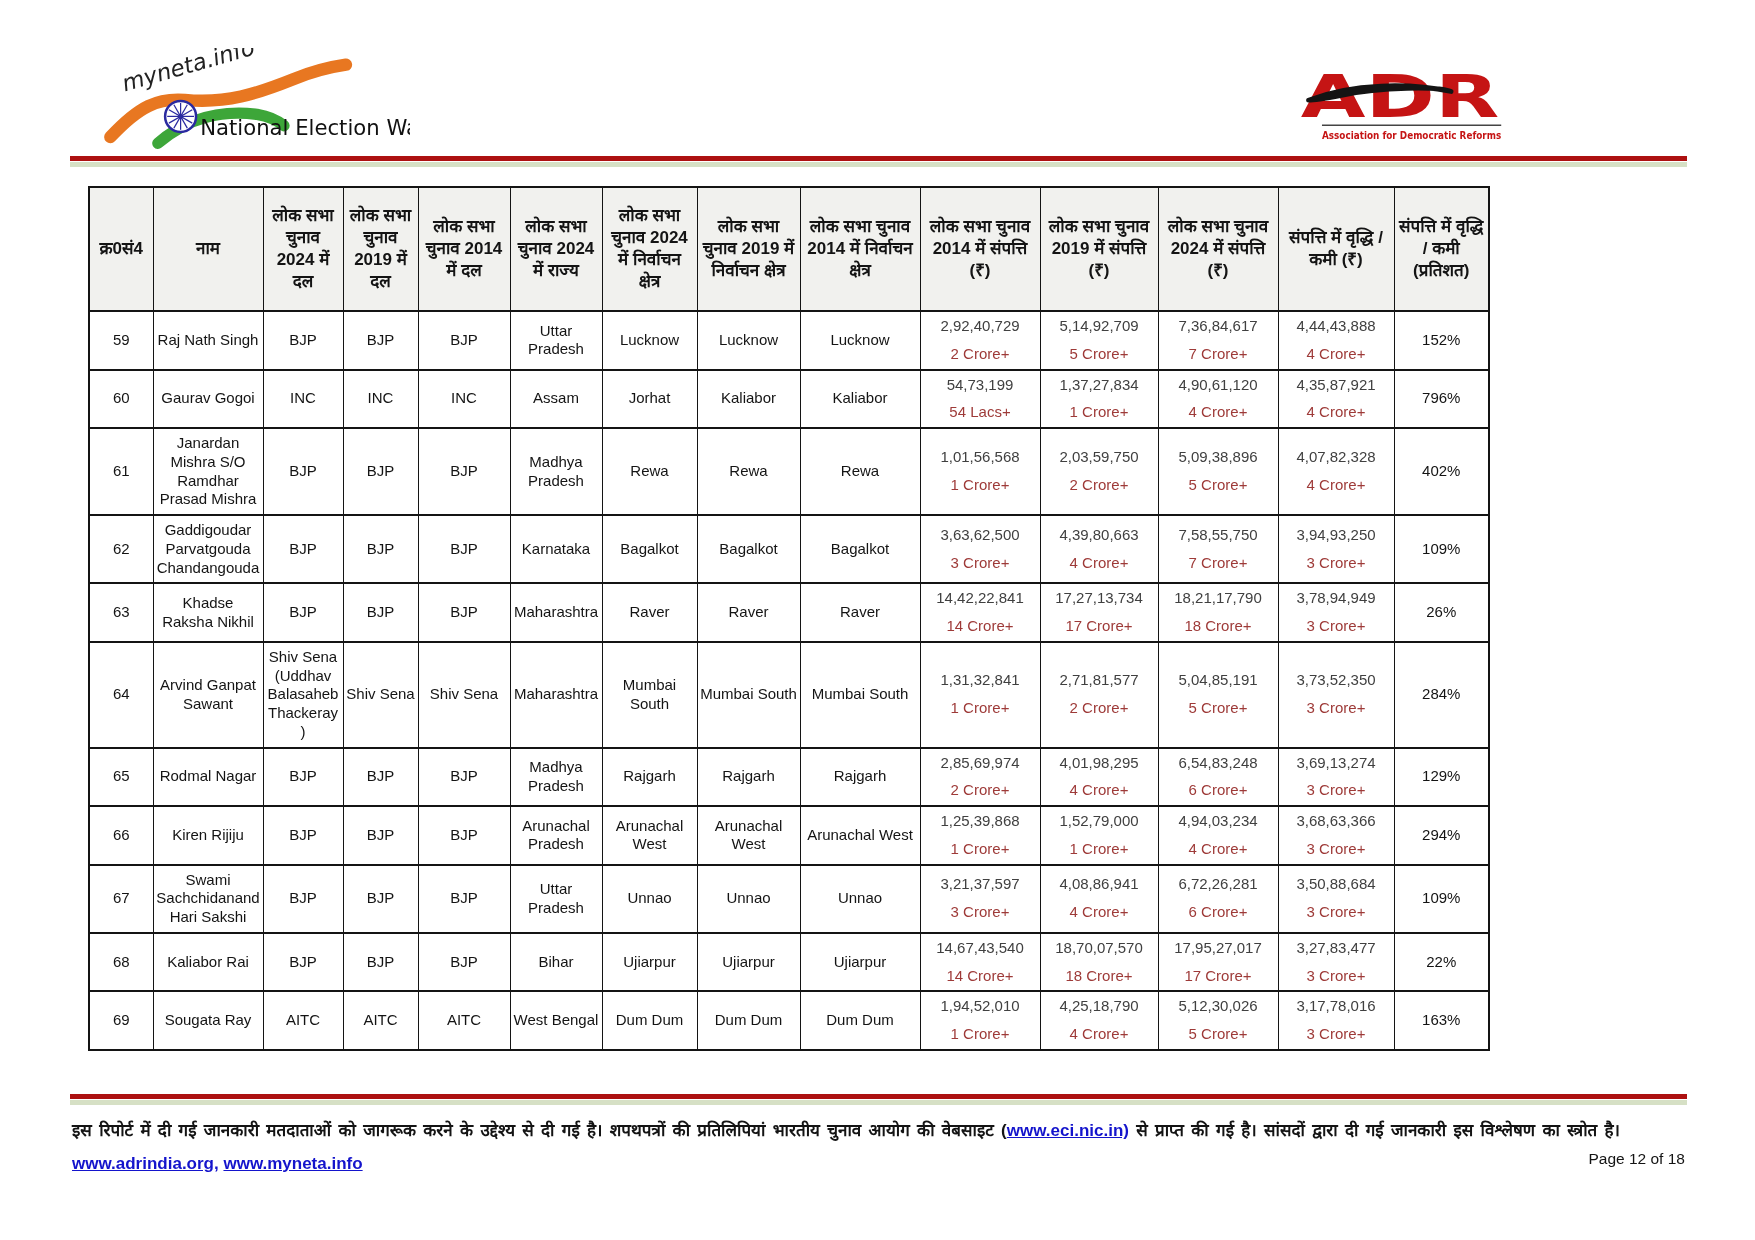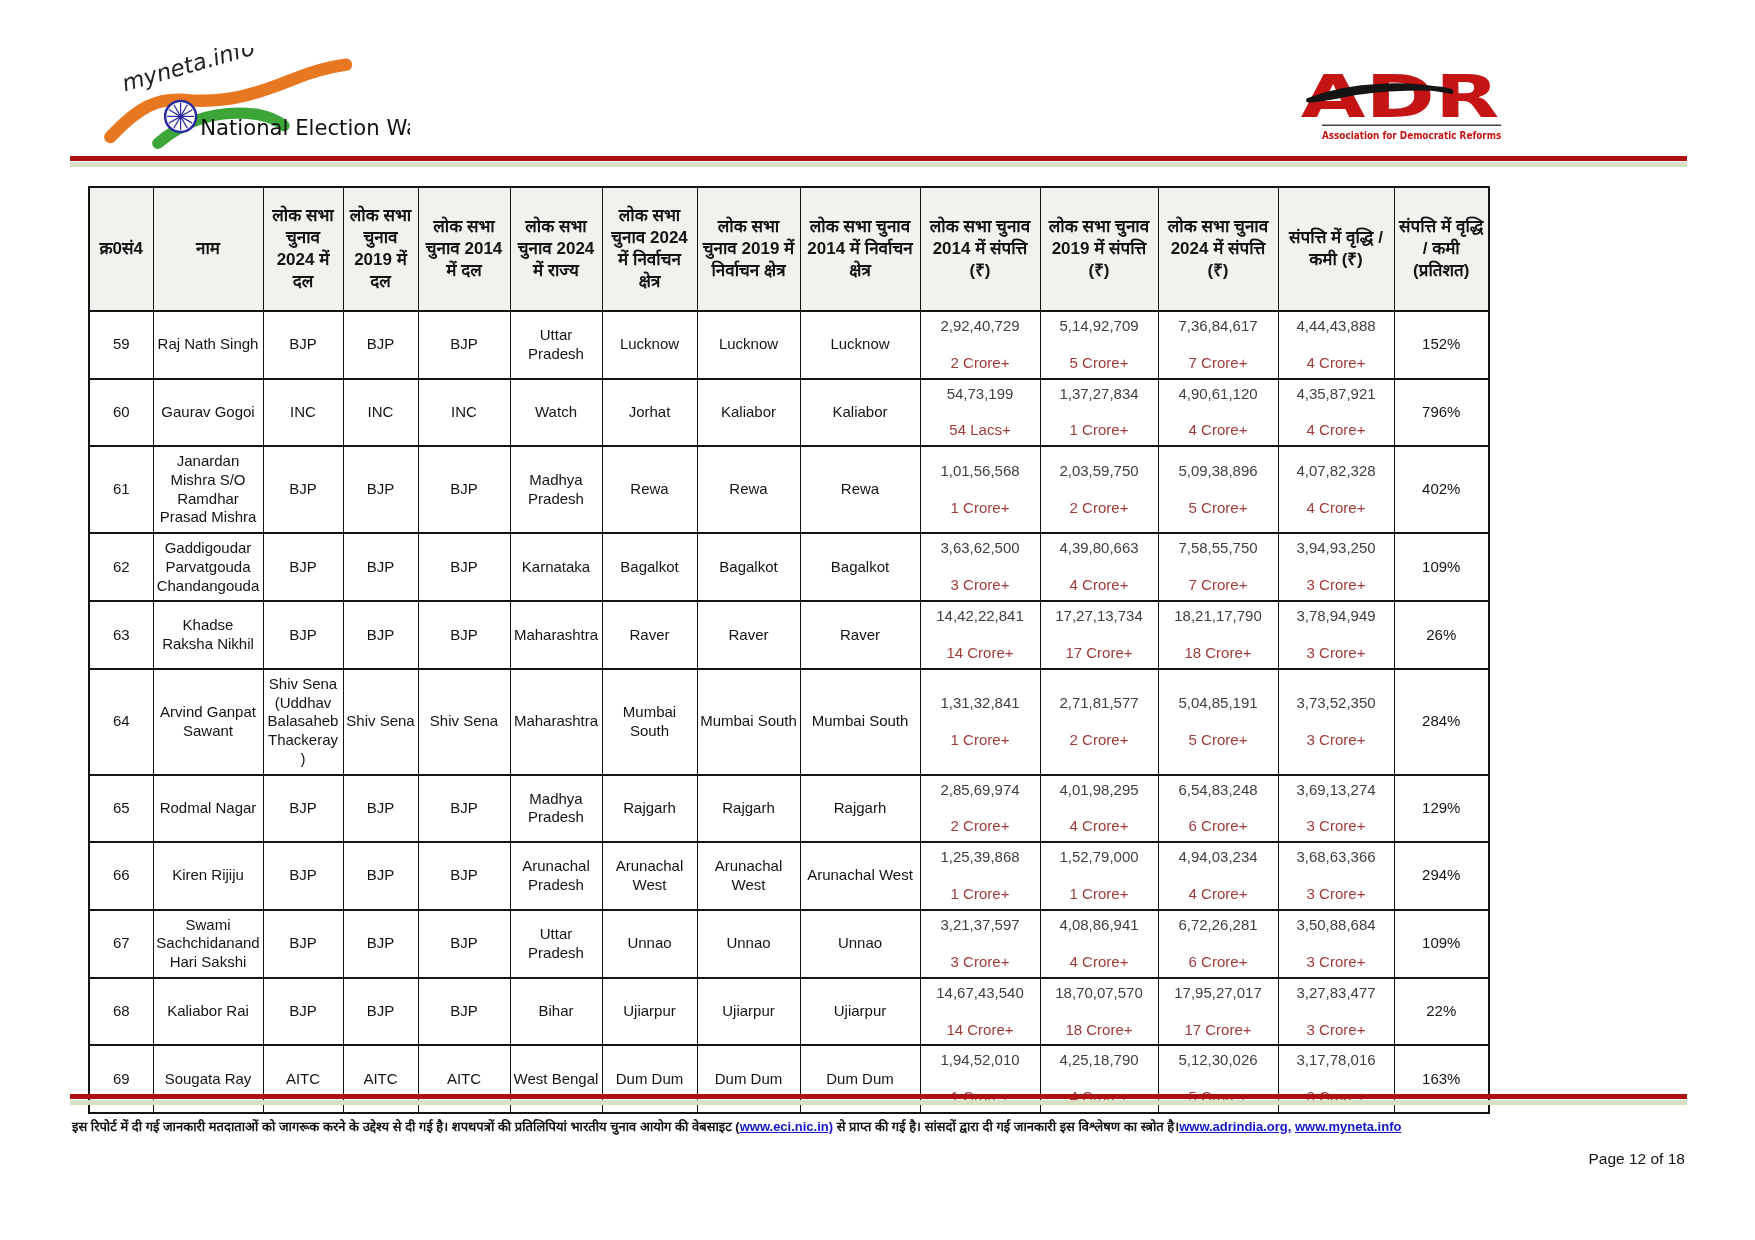--- a/index.html
+++ b/index.html
@@ -26,25 +26,25 @@
     border-top-width:2px; border-bottom-width:2px;
     text-align:center; vertical-align:middle;
     overflow-wrap:break-word; word-wrap:break-word;
   }
   th {
     background:#F1F1EE; font-weight:bold; font-size:17px; line-height:1.3;
     padding:10px 3px; height:124px;
   }
   td { font-size:15px; line-height:1.25; padding:5px 2px; height:44px; background:#fff; }
   td .val { color:#404040; }
-  td .approx { color:#9E3A38; margin-top:18px; }
+  td .approx { color:#9E3A38; margin-top:9px; }
   
   .footer-text {
     position:absolute; left:72px; top:1114px; width:1548px;
-    font-size:13px; font-weight:bold; line-height:1.95;
+    font-size:17px; font-weight:bold; line-height:1.95;
     text-align:justify; color:#141414;
   }
   .footer-text a, .footer-link { color:#1414CC; text-decoration:underline; cursor:pointer; font-weight:bold; }
   .page-indicator {
     position:absolute; right:70px; top:1150px; font-size:15.5px; color:#141414;
   }
   .page-indicator .num { font-weight:normal; }
 </style>
 </head>
 <body>
@@ -147,21 +147,21 @@
       </td>
       <td>152%</td>
     </tr>
 
     <tr>
       <td>60</td>
       <td>Gaurav Gogoi</td>
       <td>INC</td>
       <td>INC</td>
       <td>INC</td>
-      <td>Watch</td>
+      <td>Assam</td>
       <td>Jorhat</td>
       <td>Kaliabor</td>
       <td>Kaliabor</td>
       <td>
         <div class="val">54,73,199</div>
         <div class="approx">54 Lacs+</div>
       </td>
       <td>
         <div class="val">1,37,27,834</div>
         <div class="approx">1 Crore+</div>

